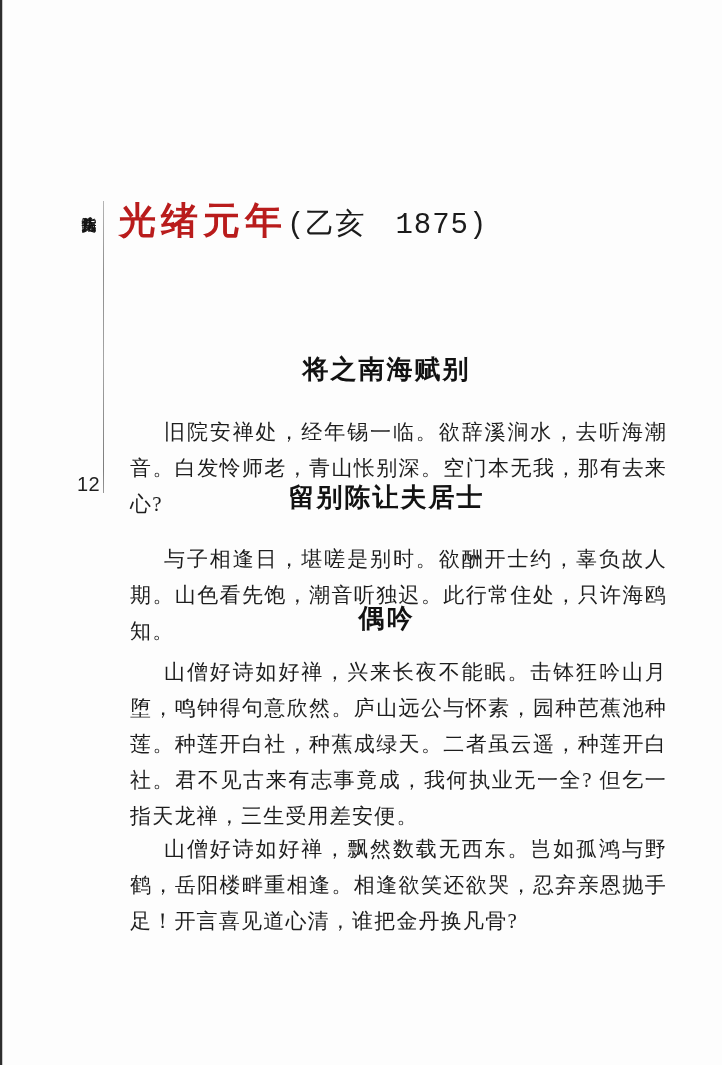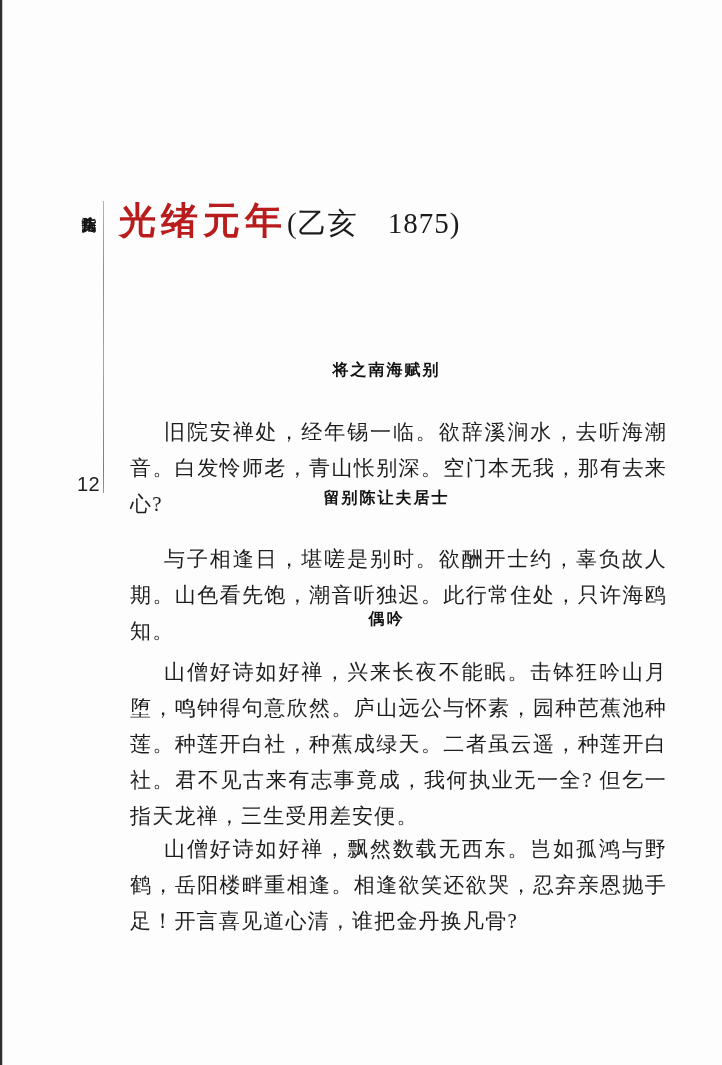--- a/index.html
+++ b/index.html
@@ -51,30 +51,30 @@
     position: absolute; left: 119px; top: 196px;
     white-space: nowrap;
   }
   .chapter-title .main {
     font-family: "Liberation Sans", "DejaVu Sans", sans-serif;
     font-weight: 700;
     font-size: 37px; letter-spacing: 5px;
     color: #b91c1c;
   }
   .chapter-title .anno {
-    font-family: Liberation Serif, serif;
+    font-family: Liberation Mono, monospace;
     font-size: 29px; letter-spacing: 1px;
     color: #1b1b1b;
   }
   
   .col { position: absolute; left: 118px; width: 537px; }
   .sec-heading {
     text-align: center;
     font-weight: 700;
-    font-size: 16px; line-height: 26px; letter-spacing: 2px;
+    font-size: 26px; line-height: 26px; letter-spacing: 2px;
     color: #121212;
     font-family: "Liberation Serif", "DejaVu Serif", serif;
   }
   .sec-para {
     text-align: justify;
     font-size: 21px; line-height: 36px; letter-spacing: 1.2px;
     text-indent: 34px;
     color: #1d1d1d;
     margin: 12px;
   }

